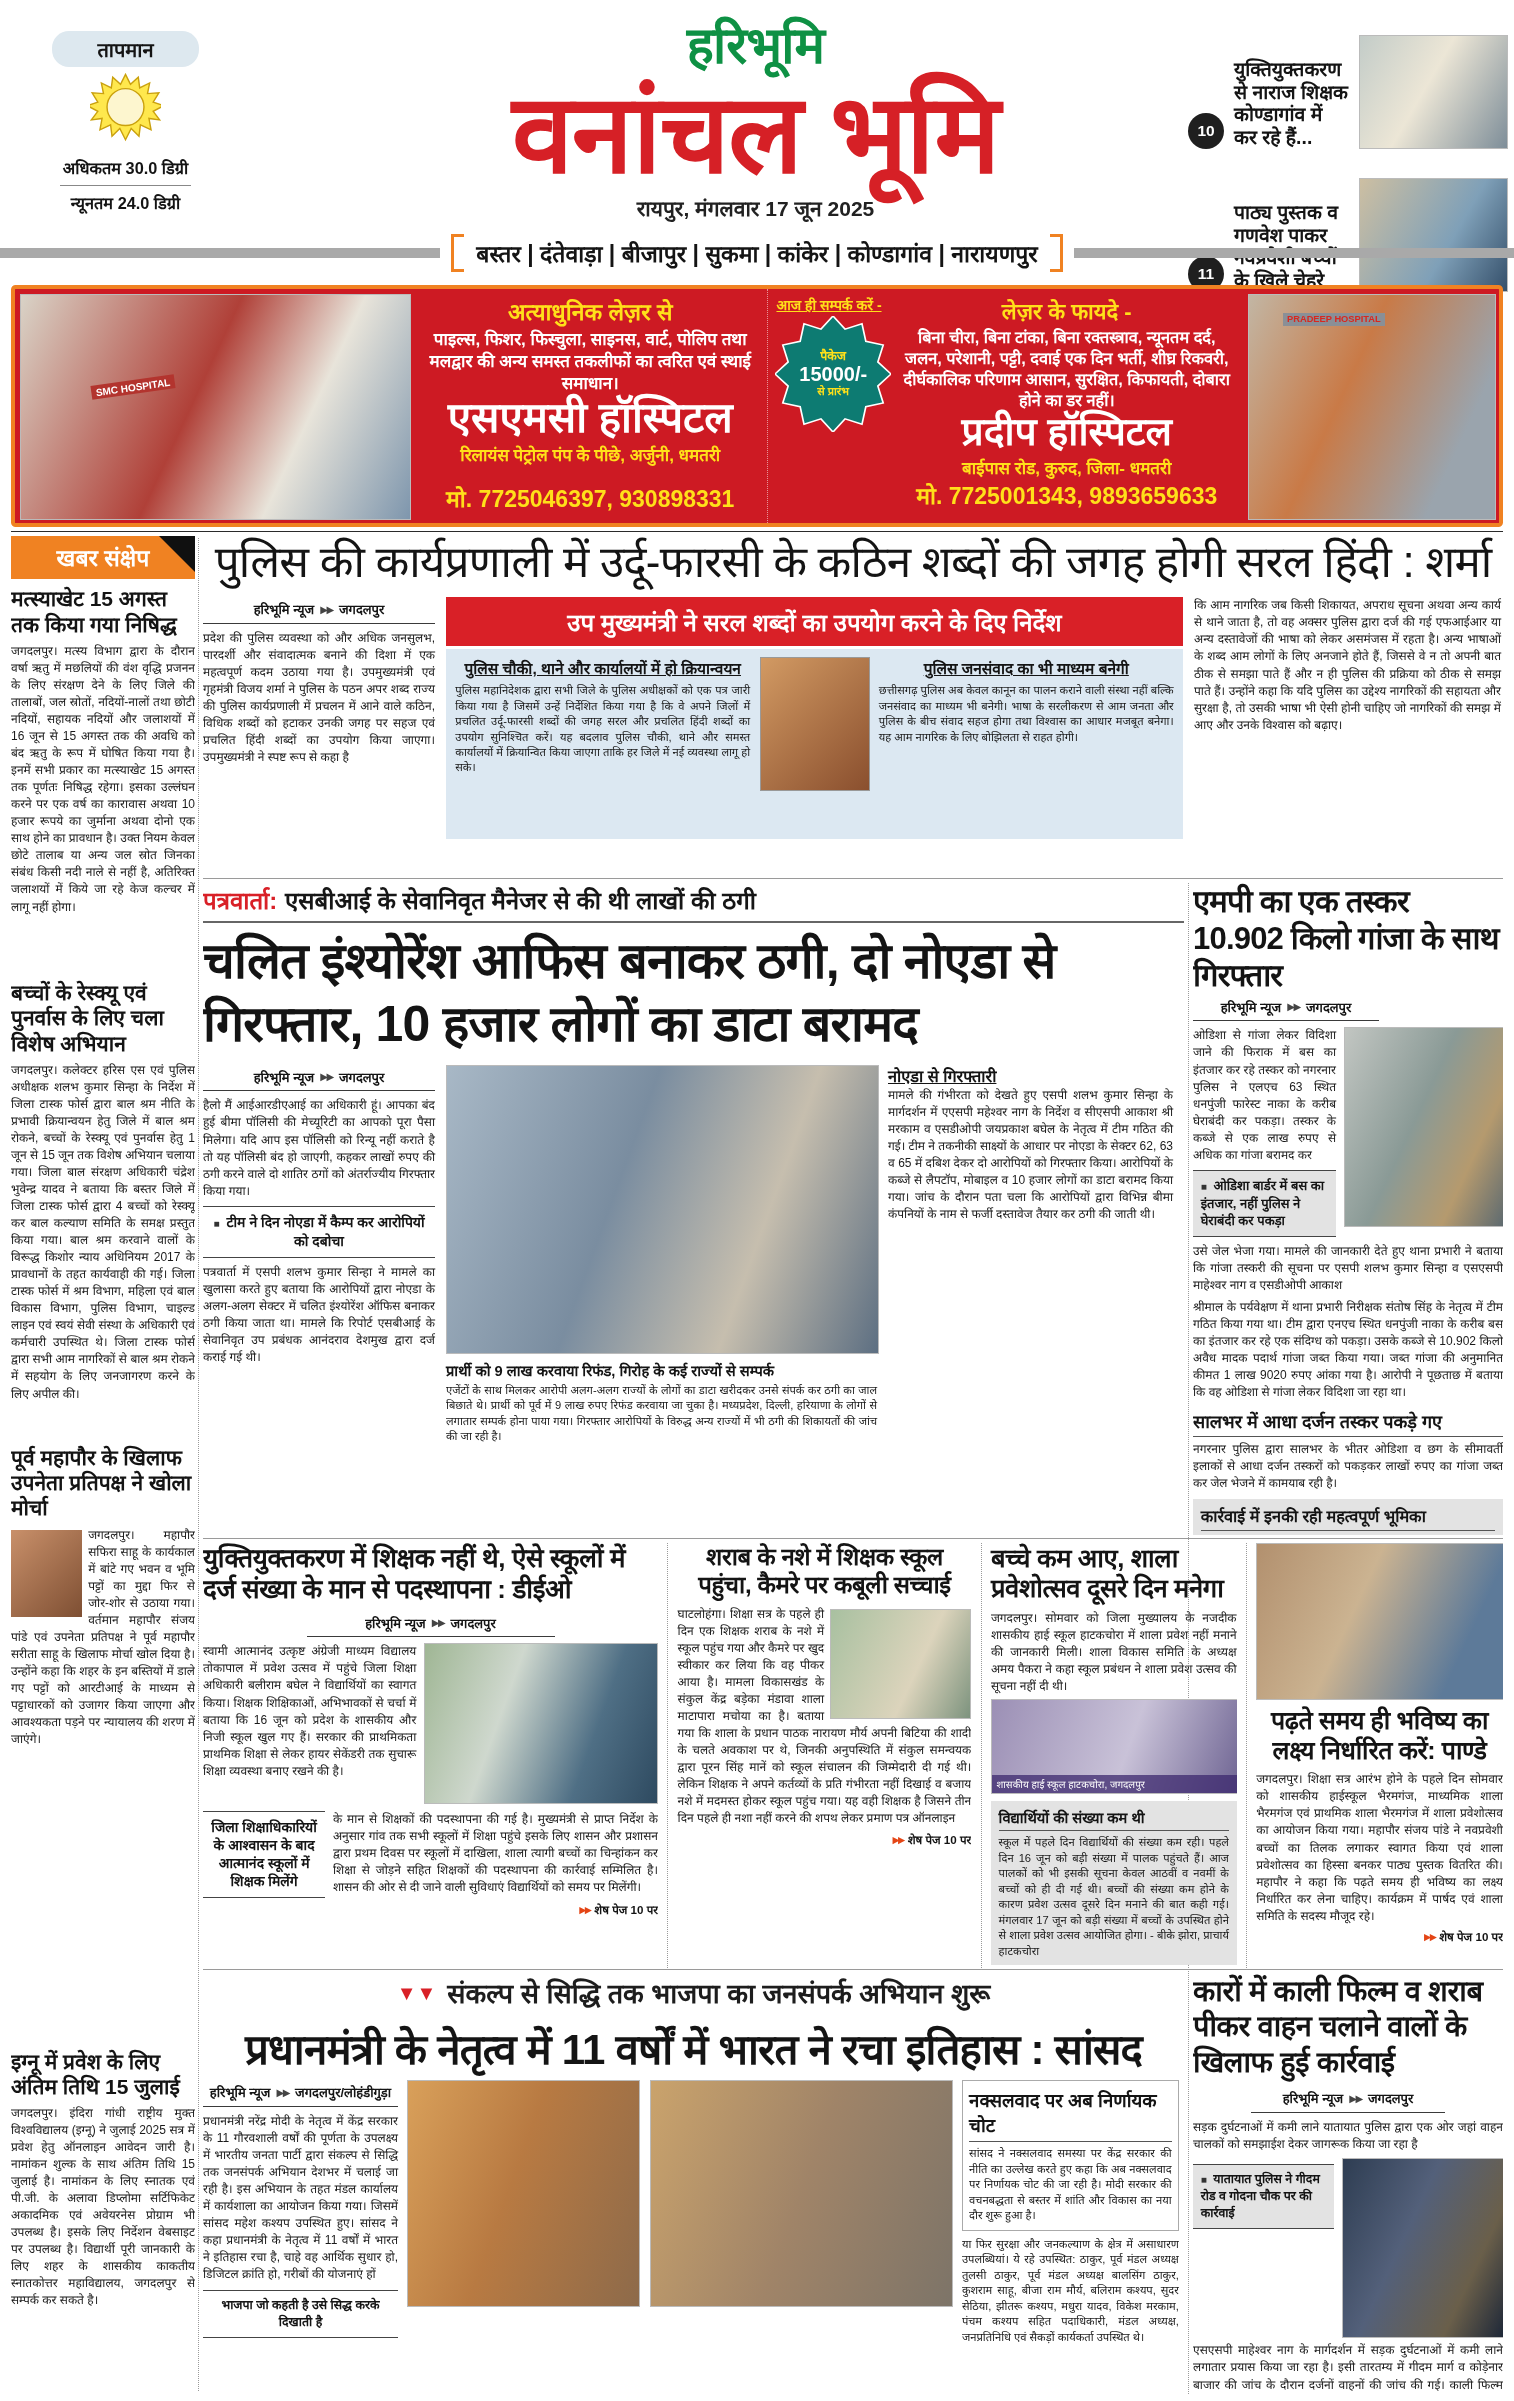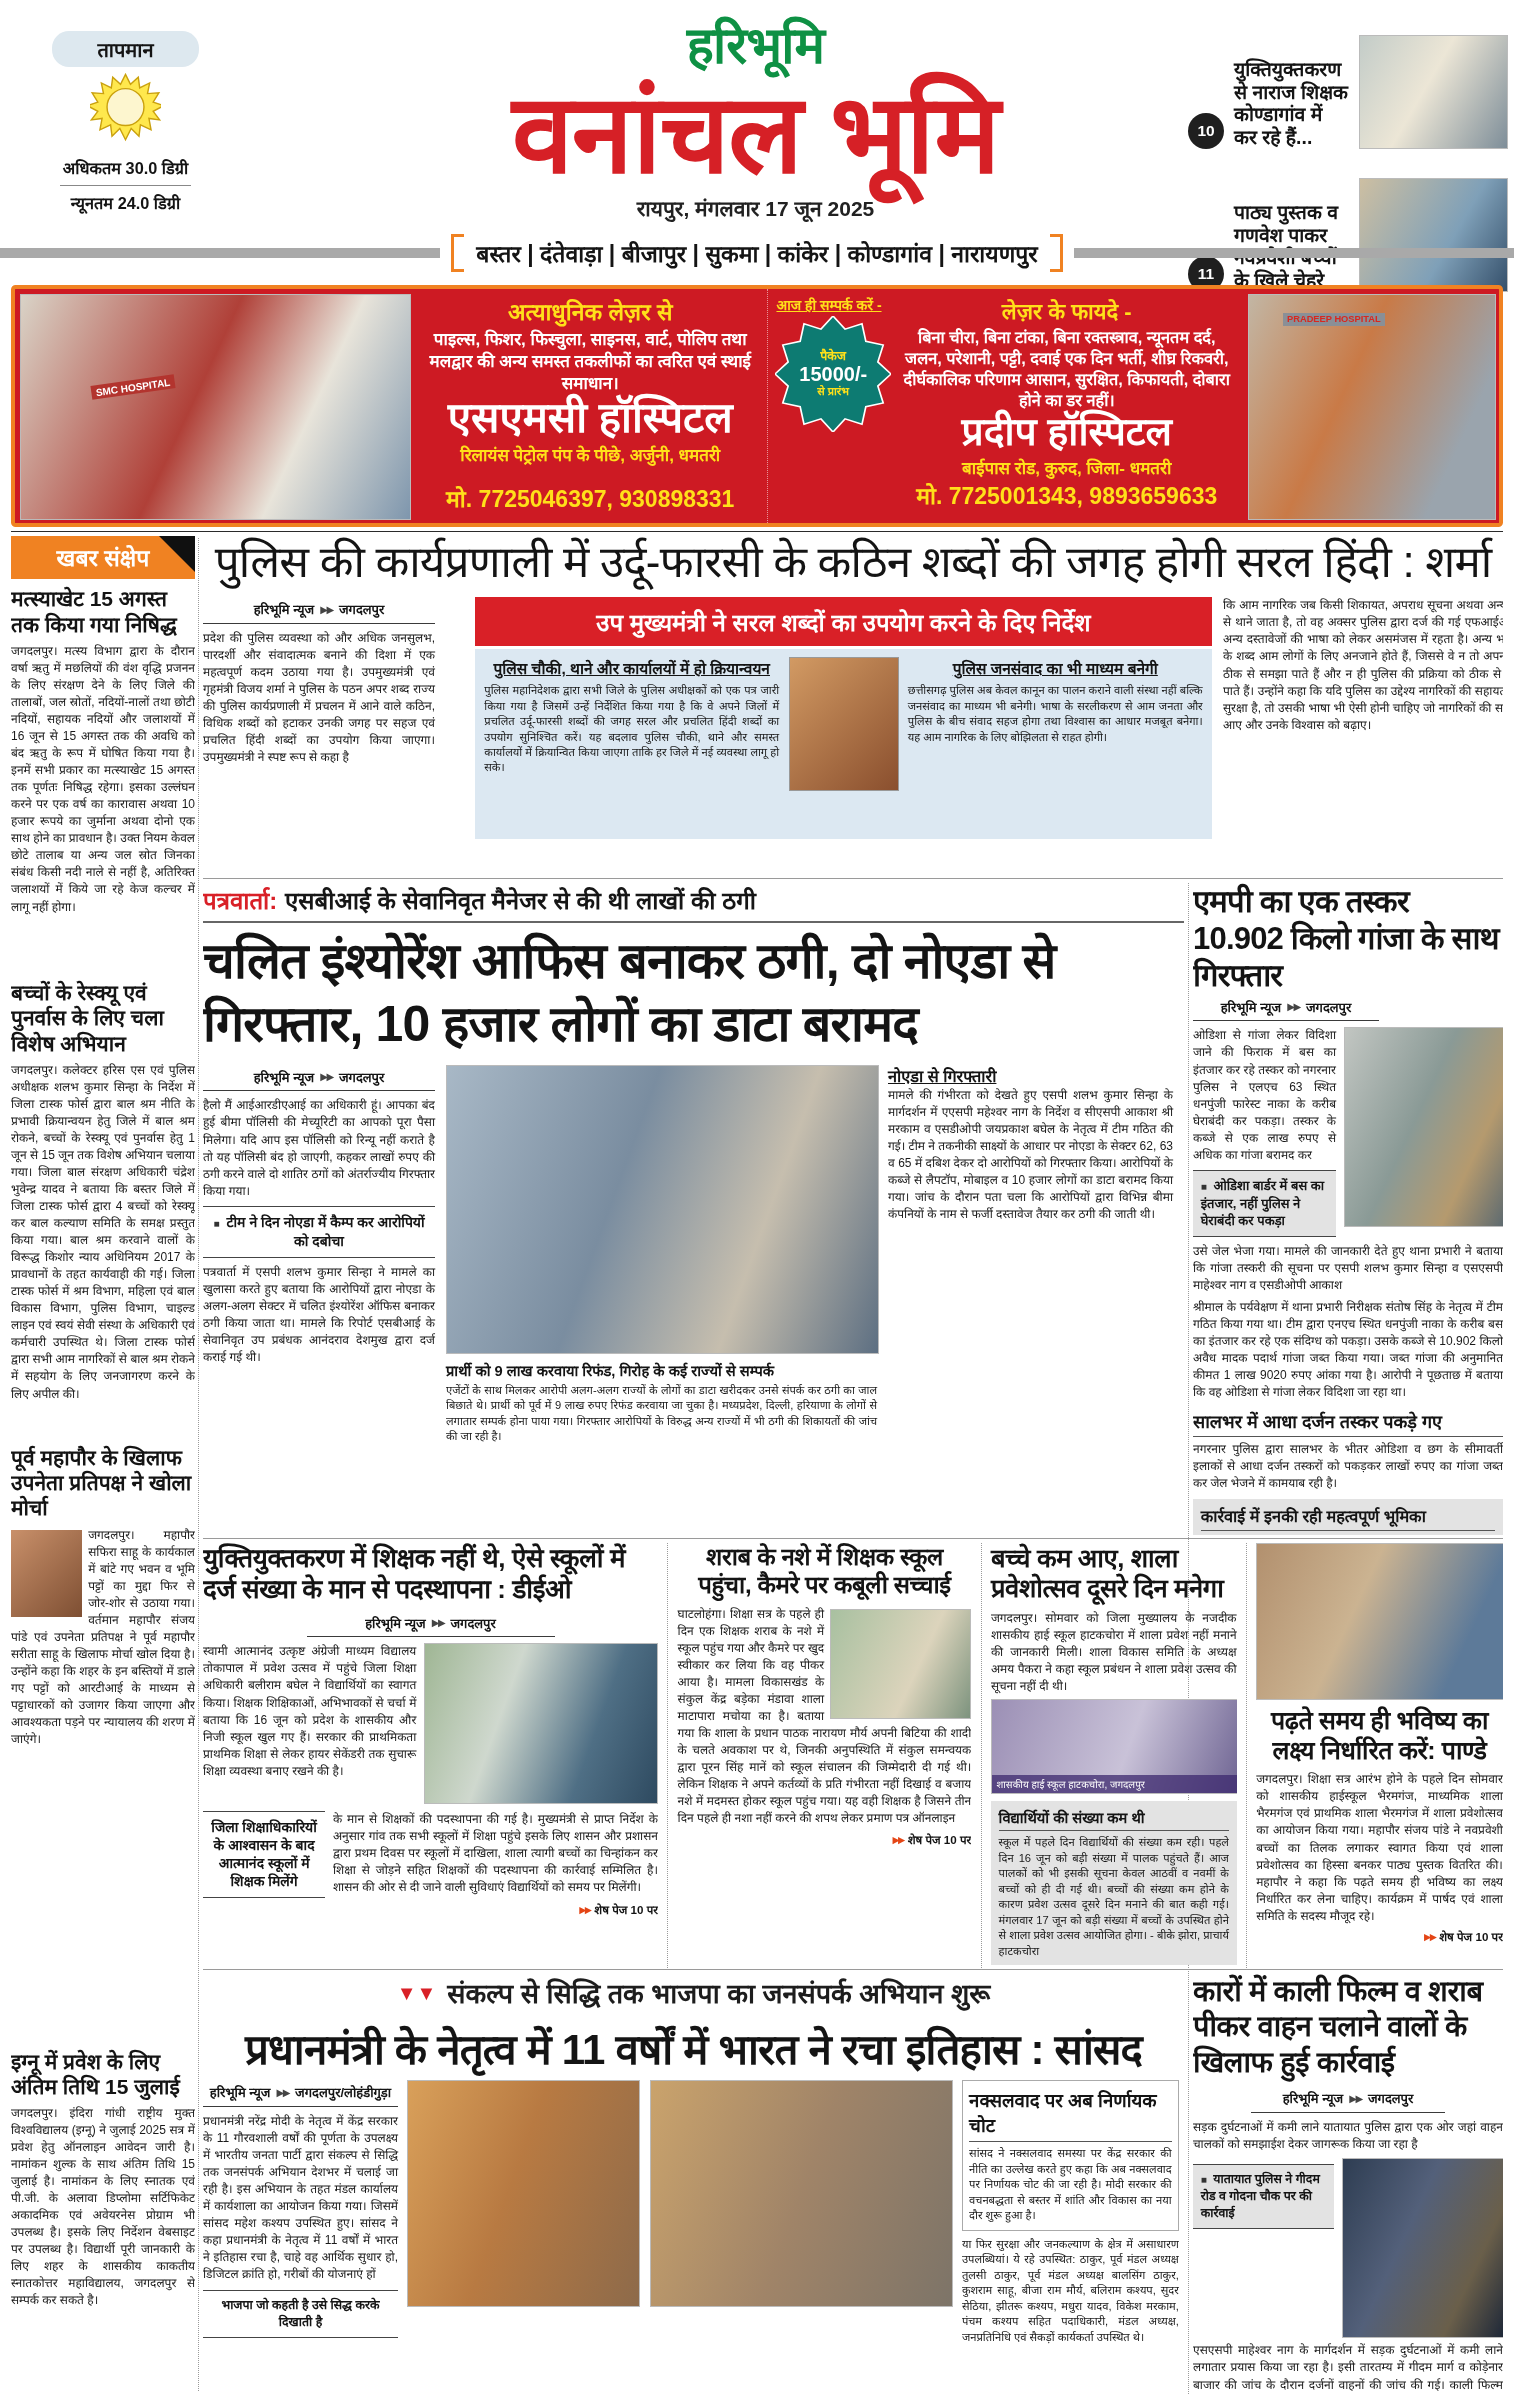--- a/index.html
+++ b/index.html
@@ -59,21 +59,21 @@
   .kb-head{background:#f08222;color:#fff;font-weight:bold;font-size:23px;text-align:center;padding:5.4px 0;position:relative;}
   .kb-head .tri{position:absolute;right:0;top:0;width:0;height:0;border-top:36px solid #101010;border-left:36px solid transparent;}
   .brief{overflow:hidden;}
   .brief .bt{font-weight:bold;font-size:21px;line-height:1.2;margin-bottom:6.2px;}
   .brief .face{float:left;width:71px;height:87px;margin:3.1px 6.2px 3.1px 0;background:linear-gradient(135deg,#c9906a,#7e4f33);}
   
   .story1{position:absolute;left:203px;top:538px;width:1300px;height:338px;}
   .story1 .head{font-size:44px;font-weight:normal;text-align:center;letter-spacing:-0.8px;line-height:1.1;}
   .s1row{display:flex;gap:11px;margin-top:11px;height:256px;overflow:hidden;}
   .s1c1{width:232px;flex:0 0 auto;}
-  .s1mid{width:737px;flex:0 0 auto;margin-left:29px;}
+  .s1mid{width:737px;flex:0 0 auto;}
   .strip{background:#d92027;color:#fff;font-weight:bold;font-size:24px;text-align:center;padding:7.7px 0;}
   .bluebox{background:#dce8f2;margin-top:3.1px;padding:7.7px 9.3px;display:flex;gap:9.3px;height:175px;overflow:hidden;}
   .bluebox .sh{font-weight:bold;font-size:15.5px;text-decoration:underline;margin-bottom:4.6px;text-align:center;}
   .bluebox .portrait{width:108px;height:132px;flex:0 0 auto;background:linear-gradient(135deg,#d29a63,#8a4f2e);border:0.8px solid #999;}
   .s1c3{width:307px;flex:0 0 auto;}
   
   .story2{position:absolute;left:203px;top:883px;width:981px;height:652px;overflow:hidden;}
   .kicker{display:flex;gap:7.7px;align-items:baseline;border-bottom:2.3px solid #666;padding-bottom:4.6px;}
   .kicker .k1{color:#d92027;font-weight:bold;font-size:24px;}
   .kicker .k2{color:#161616;font-weight:bold;font-size:24px;}

